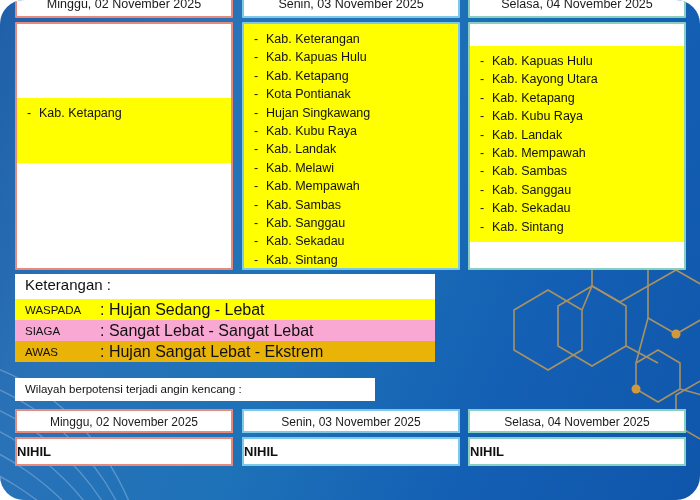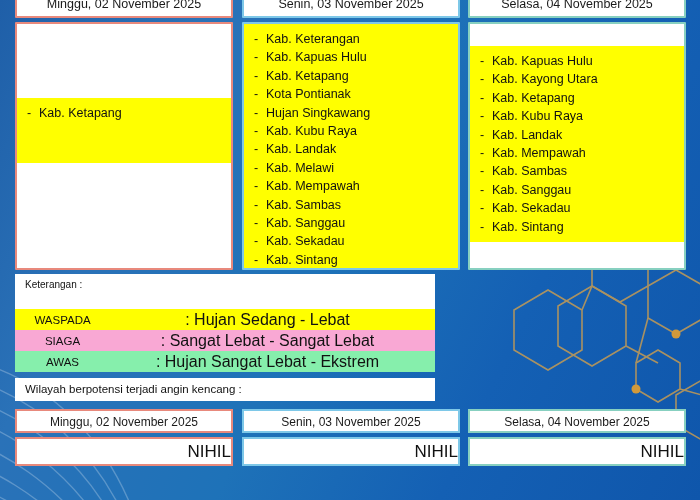--- a/index.html
+++ b/index.html
@@ -12,20 +12,21 @@
     overflow: hidden;
     font-family: "Liberation Sans", sans-serif;
   }
 
   #stage {
     position: relative;
     width: 700px;
     height: 500px;
     overflow: hidden;
     background: linear-gradient(115deg, #1f5fa8 0%, #2a72b8 22%, #1e72b8 48%, #1460b4 72%, #0f56ab 100%);
+    border-radius: 24px;
   }
 
   
   .deco {
     position: absolute;
     pointer-events: none;
   }
   #deco-hex {
     right: -10px;
     top: 230px;
@@ -113,55 +114,54 @@
 
   
   #keterangan {
     position: absolute;
     left: 15px;
     top: 274px;
     width: 420px;
     background: #ffffff;
   }
   .ket-title {
-    height: 35px;
+    height: 25px;
     line-height: 21px;
     padding-left: 10px;
-    font-size: 10px;
+    font-size: 15px;
     color: #111111;
     background: #ffffff;
   }
   .ket-row {
     display: flex;
     height: 21px;
     align-items: center;
-    text-align: center;
   }
   .ket-level {
     width: 85px;
     padding-left: 10px;
     font-size: 11.5px;
     color: #111111;
     box-sizing: border-box;
   }
   .ket-desc {
     flex: 1;
     font-size: 16px;
     color: #111111;
   }
   #ket-row-waspada { background: #ffff00; }
   #ket-row-siaga   { background: #f9a8d4; }
-  #ket-row-awas    { background: #86efac; }
+  #ket-row-awas    { background: #eab308; }
 
   
   #angin-title {
     position: absolute;
     left: 15px;
     top: 378px;
-    width: 420px;
+    width: 360px;
     height: 23px;
     line-height: 23px;
     background: #ffffff;
     padding-left: 10px;
     box-sizing: border-box;
     font-size: 11.5px;
     color: #111111;
   }
 
   .wind-col {
@@ -184,24 +184,25 @@
   }
   #wind-1 .wind-head { border-color: #7ec8e8; }
   #wind-2 .wind-head { border-color: #87d0c0; }
 
   .wind-body {
     box-sizing: border-box;
     margin-top: 4px;
     height: 29px;
     line-height: 26px;
     background: #ffffff;
-    text-align: right;
-    font-size: 17px;
+    text-align: left;
+    font-size: 13px;
     color: #111111;
     border: 2px solid #e8897c;
+    font-weight: bold;
   }
   #wind-1 .wind-body { border-color: #7ec8e8; }
   #wind-2 .wind-body { border-color: #87d0c0; }
 </style>
 </head>
 <body>
 
 <div id="stage">
 
   <svg class="deco" id="deco-hex" viewBox="0 0 240 270">

